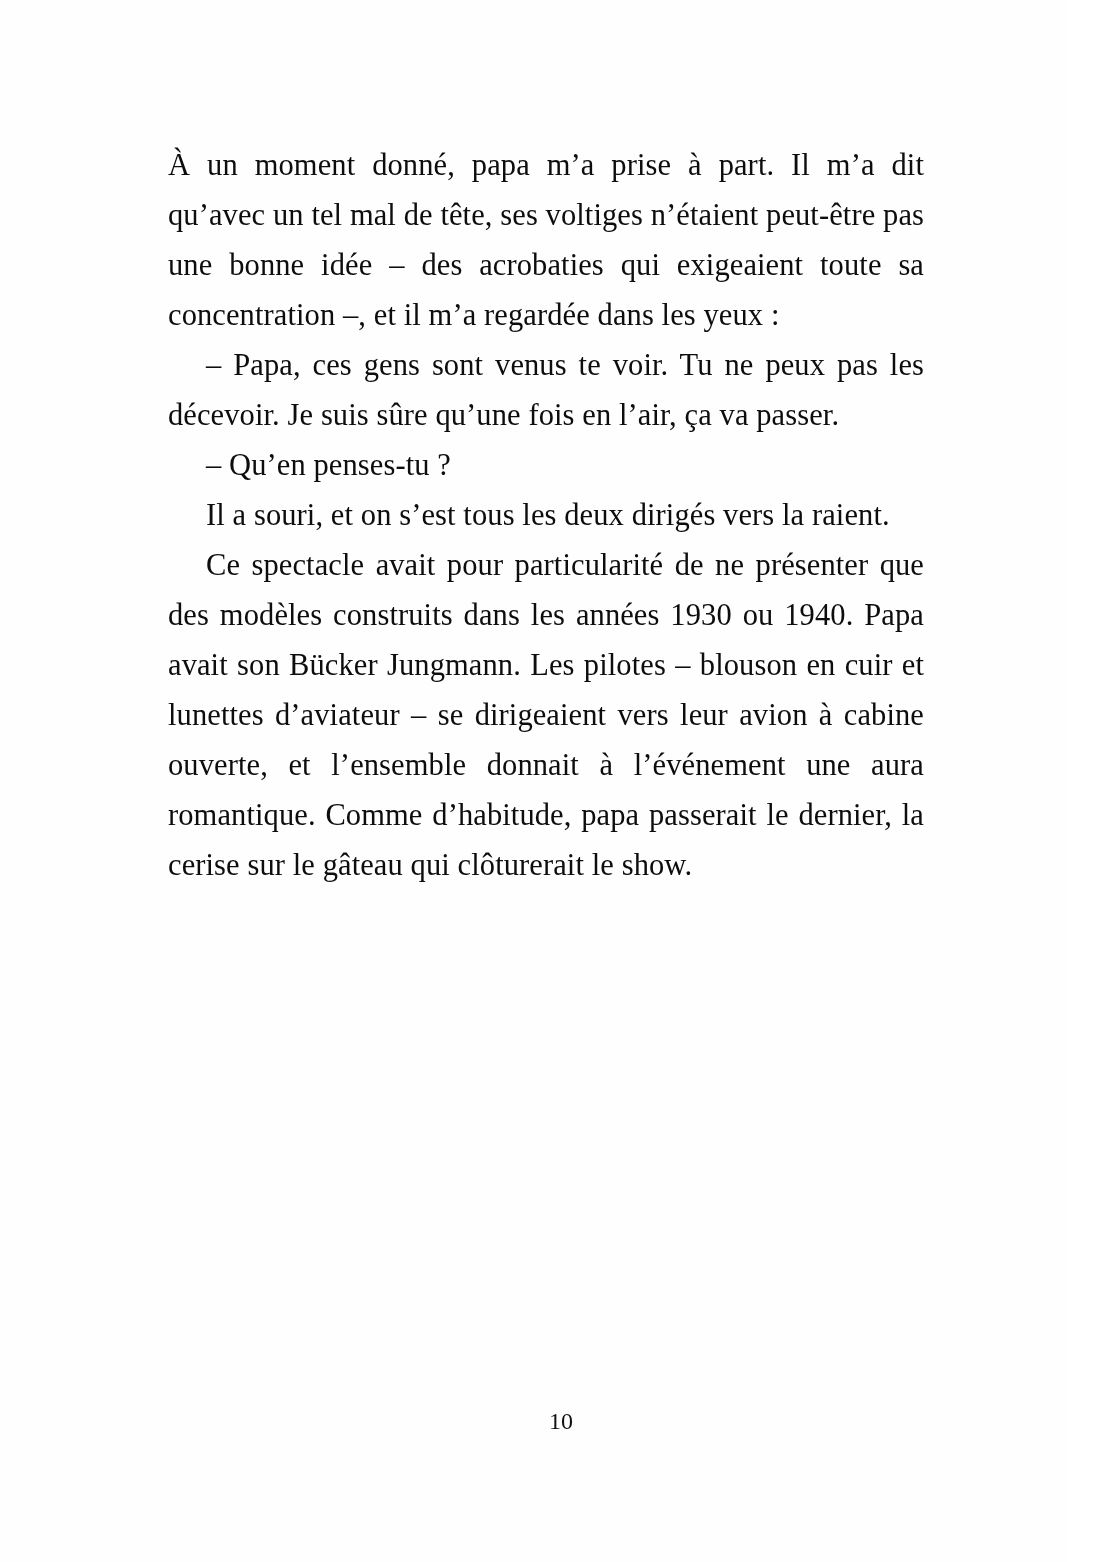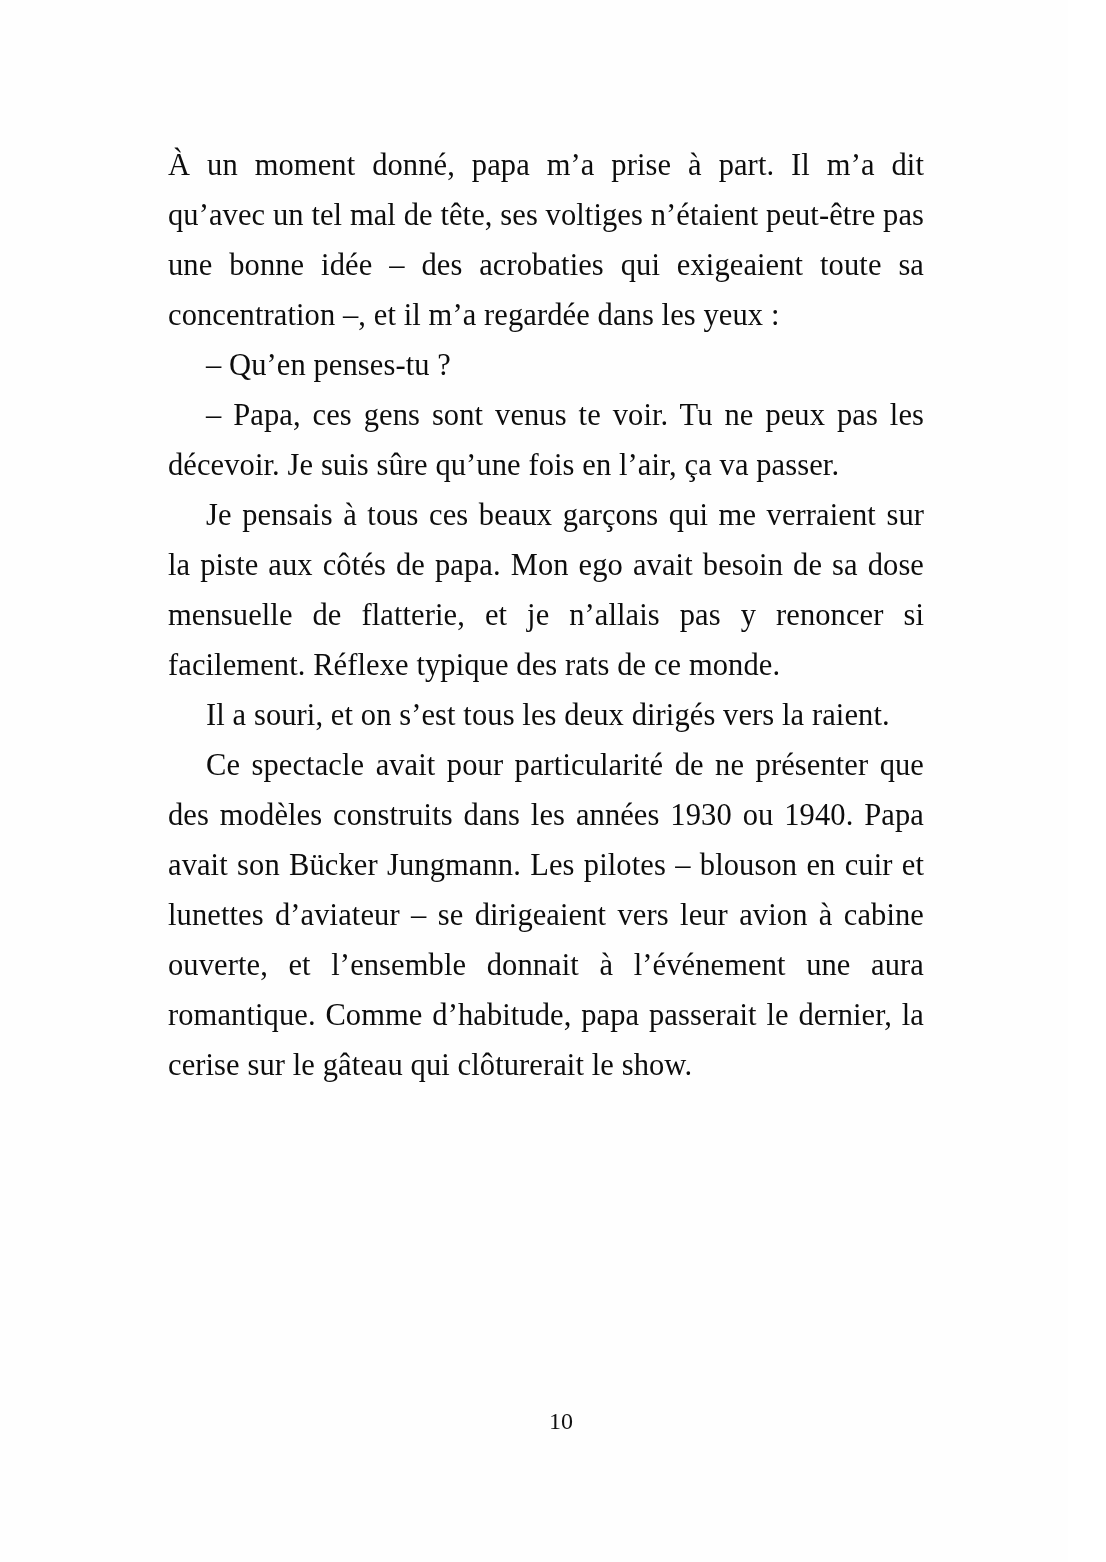--- a/index.html
+++ b/index.html
@@ -56,22 +56,21 @@
     color: #111111;
   }
 </style>
 </head>
 <body>
 
 <div class="page">
 
   <div class="text-block">
     <p class="para first">À un moment donné, papa m’a prise à part. Il m’a dit qu’avec un tel mal de tête, ses voltiges n’étaient peut-être pas une bonne idée – des acrobaties qui exigeaient toute sa concentration –, et il m’a regar­dée dans les yeux :</p>
+    <p class="para indent">– Papa, ces gens sont venus te voir. Tu ne peux pas les décevoir. Je suis sûre qu’une fois en l’air, ça va passer.</p>
     <p class="para indent">– Qu’en penses-tu ?</p>
-    <p class="para indent">– Papa, ces gens sont venus te voir. Tu ne peux pas les décevoir. Je suis sûre qu’une fois en l’air, ça va passer.</p>
-    <p class="para indent">Je pensais à tous ces beaux garçons qui me ver­raient sur la piste aux côtés de papa. Mon ego avait besoin de sa dose mensuelle de flatterie, et je n’al­lais pas y renoncer si facilement. Réflexe typique des rats de ce monde.</p>
     <p class="para indent">Il a souri, et on s’est tous les deux dirigés vers la raient.</p>
     <p class="para indent">Ce spectacle avait pour particularité de ne pré­senter que des modèles construits dans les années 1930 ou 1940. Papa avait son Bücker Jungmann. Les pilotes – blouson en cuir et lunettes d’aviateur – se dirigeaient vers leur avion à cabine ouverte, et l’en­semble donnait à l’événement une aura romantique. Comme d’habitude, papa passerait le dernier, la cerise sur le gâteau qui clôturerait le show.</p>
   </div>
 
   <div class="page-number">10</div>
 
 </div>
 
 </body></html>

